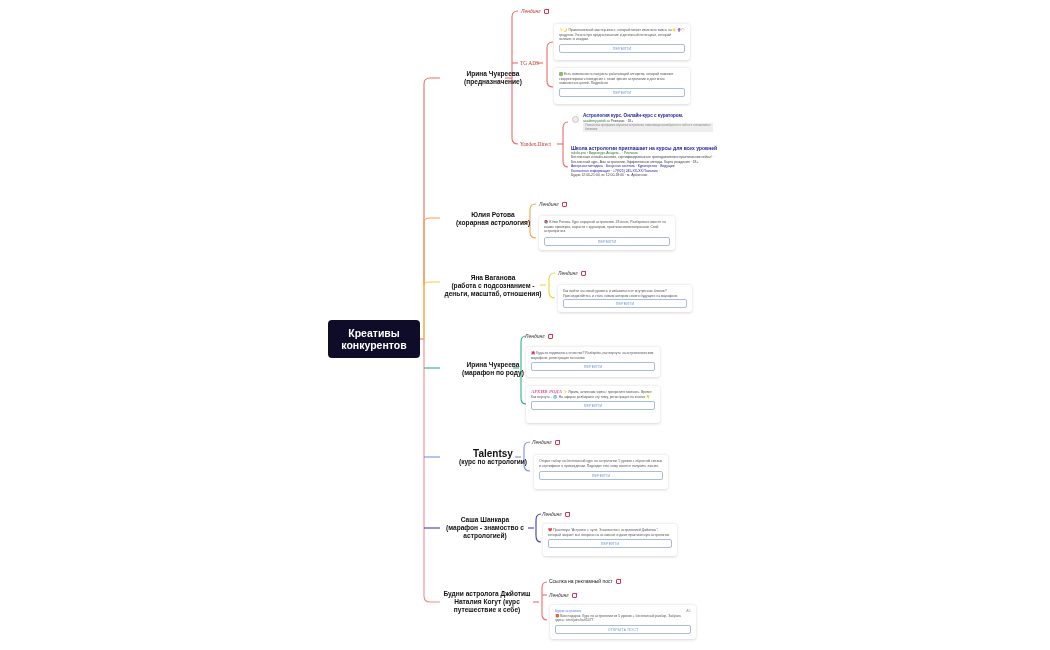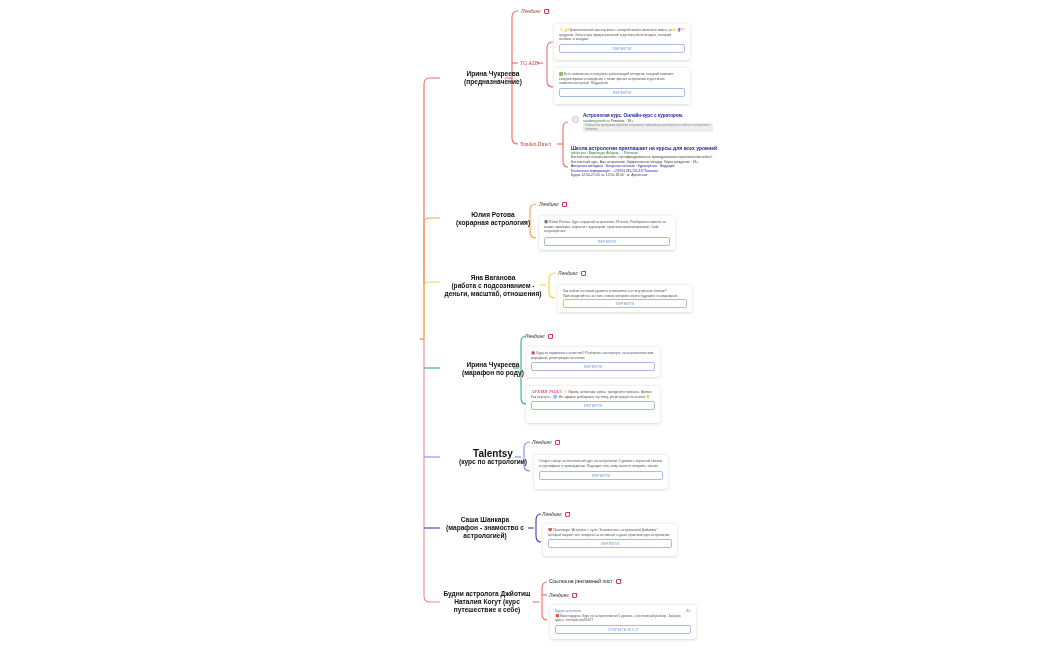--- a/index.html
+++ b/index.html
@@ -87,20 +87,23 @@
     <path d="M530 442 Q524 442 524 448 V465 Q524 471 530 471" stroke="#7f8cf0" stroke-width="1.1" fill="none"></path>
 
     <path d="M528 528 H534" stroke="#3c3fb0" stroke-width="1.1" fill="none"></path>
     <path d="M541 514 Q536 514 536 520 V536 Q536 542 541 542" stroke="#3c3fb0" stroke-width="1.1" fill="none"></path>
 
     <path d="M533 602 H539" stroke="#f26b6b" stroke-width="1.1" fill="none"></path>
     <path d="M547 582 Q542 582 542 588 V614 Q542 620 547 620" stroke="#f26b6b" stroke-width="1.1" fill="none"></path>
     <path d="M542 595 H547" stroke="#f26b6b" stroke-width="1.1" fill="none"></path>
   </svg>
 
+  <div class="root">
+    <span>Креативы конкурентов</span>
+  </div>
 
   <div class="branch" style="left:441px; top:70px;">
     <div>Ирина Чукреева</div>
     <div>(предназначение)</div>
   </div>
   <div class="leaf italic red" style="left:521px; top:8px;">
     <span>Лендинг</span>
     <span class="ext"></span>
   </div>
   <div class="tag" style="left:520px; top:60px;">TG ADS</div>

